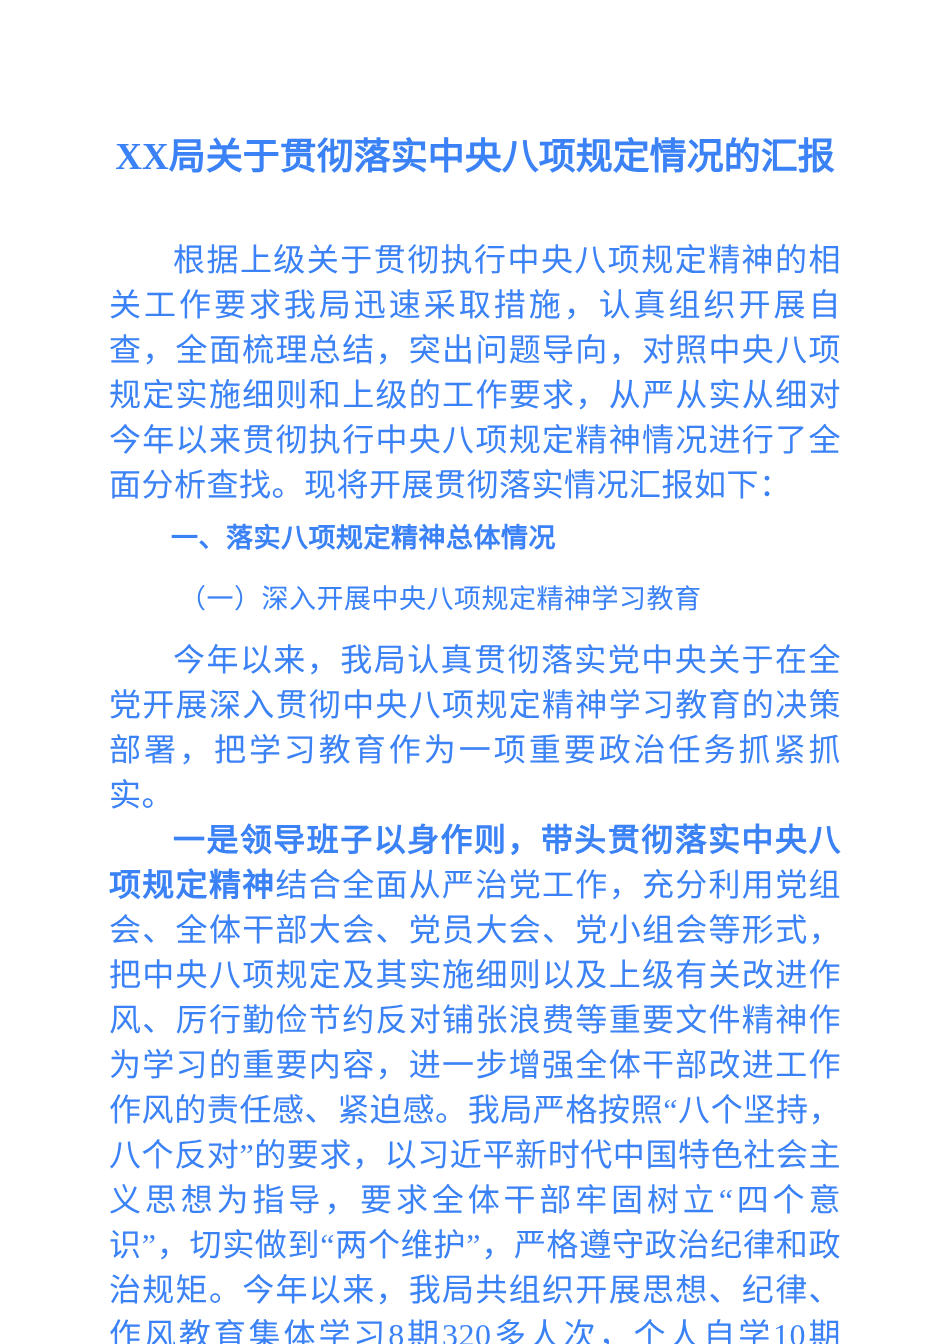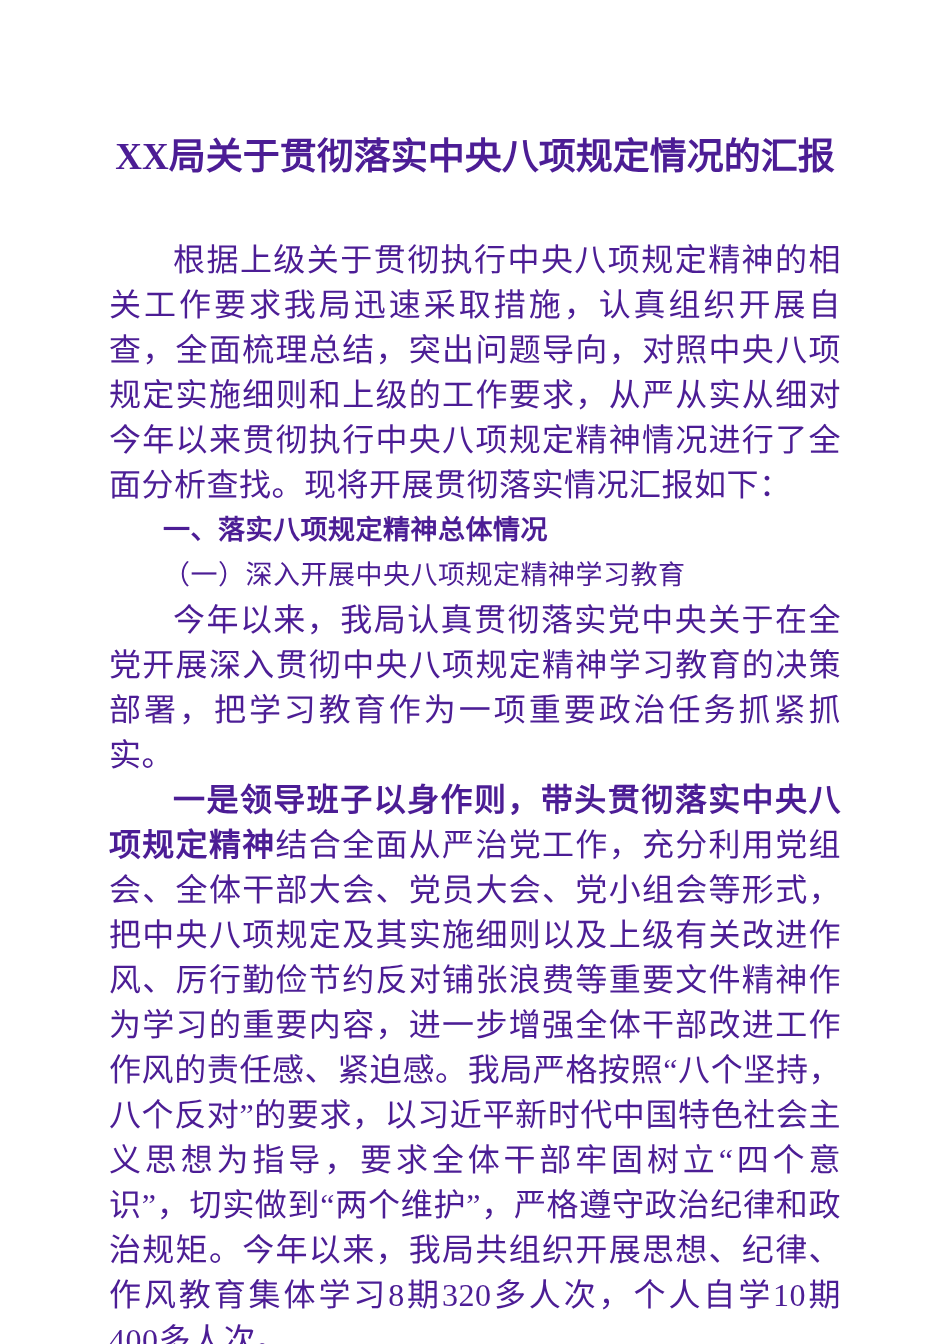--- a/index.html
+++ b/index.html
@@ -6,21 +6,21 @@
     margin: 0;
     padding: 0;
     background: #ffffff;
   }
   .page {
     position: relative;
     width: 950px;
     height: 1344px;
     box-sizing: border-box;
     background: #ffffff;
-    color: #4c1d95;
+    color: #3b82f6;
     padding: 132px 109px 40px 109px;
     font-family: "Liberation Serif", "DejaVu Serif", serif;
     overflow: hidden;
   }
   .doc-title {
     font-size: 37px;
     line-height: 50px;
     font-weight: bold;
     text-align: center;
     margin: 0 0 56px 0;
@@ -31,30 +31,30 @@
     line-height: 45px;
     margin: 0;
     text-indent: 2em;
     text-align: justify;
     text-justify: inter-character;
     letter-spacing: 0.5px;
   }
   .heading-1 {
     font-size: 27px;
     line-height: 45px;
-    margin: 0;
+    margin: 8px;
     text-indent: 2em;
     font-weight: bold;
     font-family: "Liberation Sans", "DejaVu Sans", sans-serif;
     letter-spacing: 0.5px;
   }
   .heading-2 {
     font-size: 27px;
     line-height: 45px;
-    margin: 0;
+    margin: 16px;
     text-indent: 2em;
     font-weight: normal;
     font-family: "Liberation Serif", "DejaVu Serif", serif;
     letter-spacing: 0.5px;
   }
   .lead-bold {
     font-weight: bold;
   }
 </style>
 </head>

